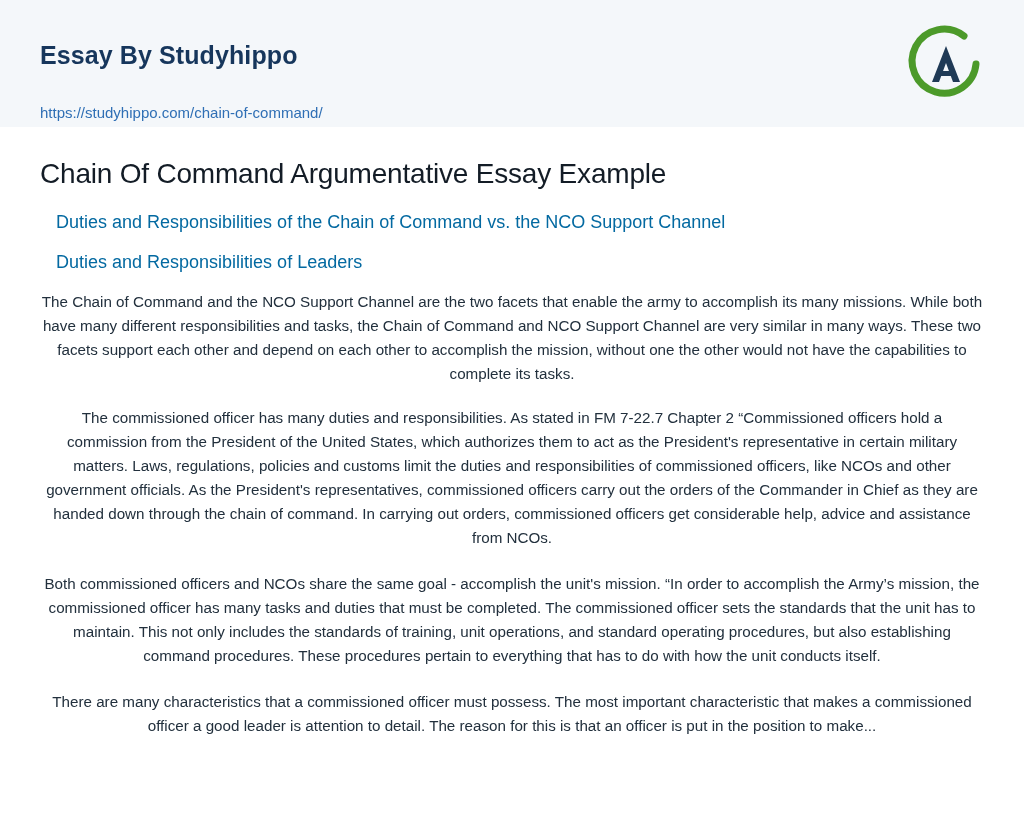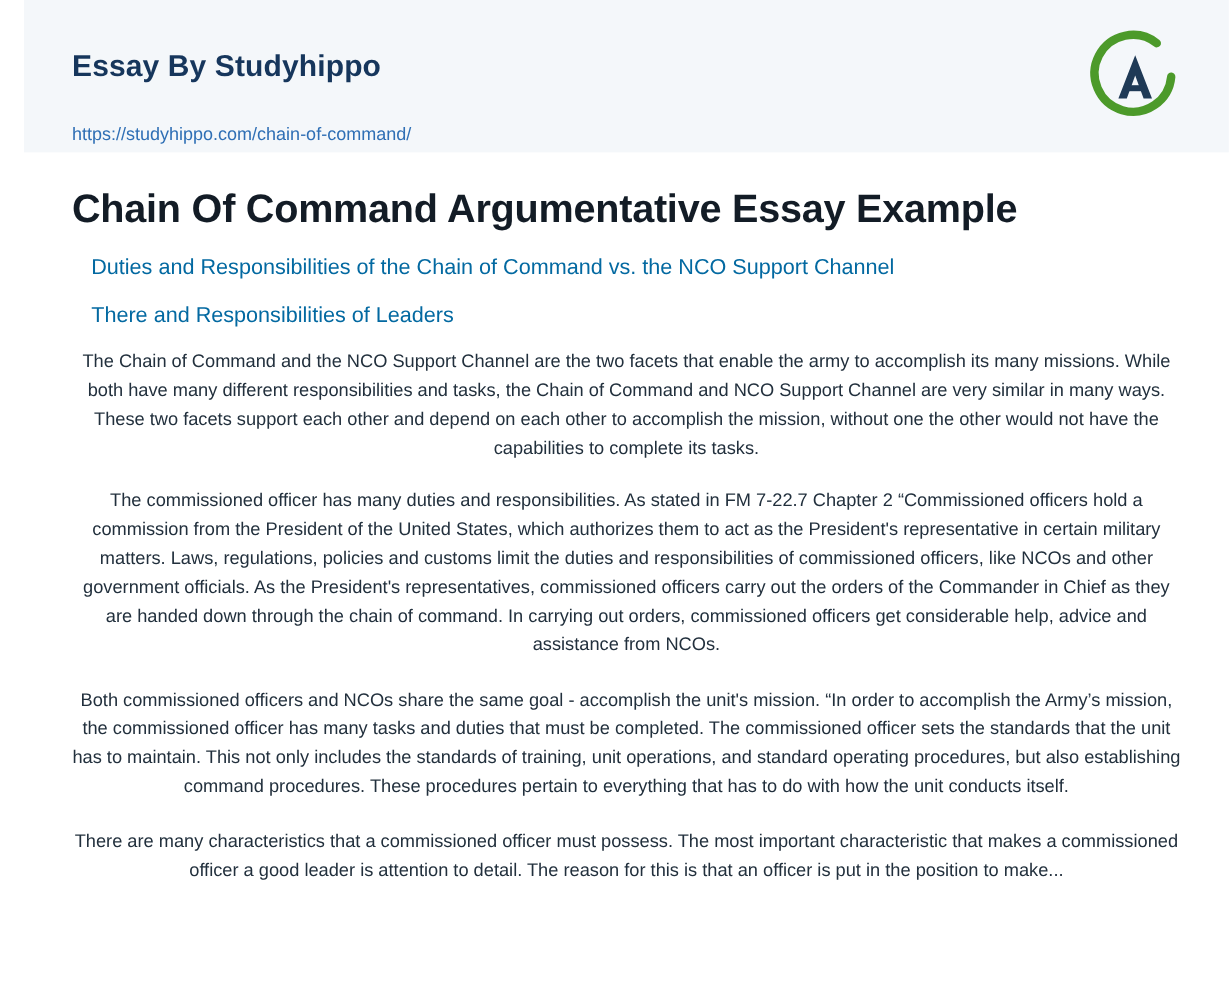--- a/index.html
+++ b/index.html
@@ -14,21 +14,20 @@
     font-family: "Liberation Sans", sans-serif;
     color: #1b2733;
     overflow: hidden;
   }
 
   .page {
     width: 1024px;
     height: 837px;
     position: relative;
     background: #ffffff;
-    padding-left: 20px;
   }
 
   
   .header {
     height: 127px;
     background: #f4f7fa;
     position: relative;
     padding: 0 40px;
   }
   .brand-title {
@@ -56,23 +55,23 @@
     top: 22px;
     width: 84px;
     height: 84px;
   }
 
   
   .doc {
     padding: 28px 40px 0 40px;
   }
   .doc-title {
-    font-size: 33px;
+    font-size: 28px;
     line-height: 37px;
-    font-weight: bold;
+    font-weight: normal;
     color: #131c26;
     margin: 0 0 18px 0;
     letter-spacing: -0.2px;
   }
   .line {
     font-size: 18px;
     line-height: 24px;
     color: #0369a1;
     margin: 16px;
   }
@@ -101,21 +100,21 @@
         <path d="M42 24 L56 60 L49 60 L42 41 L35 60 L28 60 Z" fill="#1f3a56"></path>
         <rect x="34" y="49" width="16" height="5" fill="#1f3a56"></rect>
       </svg>
     </span>
   </div>
 
   <div class="doc">
     <h2 class="doc-title">Chain Of Command Argumentative Essay Example</h2>
 
     <p class="line">Duties and Responsibilities of the Chain of Command vs. the NCO Support Channel</p>
-    <p class="line">There and Responsibilities of Leaders</p>
+    <p class="line">Duties and Responsibilities of Leaders</p>
     <p class="para first-block">The Chain of Command and the NCO Support Channel are the two facets that enable the army to accomplish its many missions. While both have many different responsibilities and tasks, the Chain of Command and NCO Support Channel are very similar in many ways. These two facets support each other and depend on each other to accomplish the mission, without one the other would not have the capabilities to complete its tasks.</p>
 
     <p class="para">The commissioned officer has many duties and responsibilities. As stated in FM 7-22.7 Chapter 2 “Commissioned officers hold a commission from the President of the United States, which authorizes them to act as the President's representative in certain military matters. Laws, regulations, policies and customs limit the duties and responsibilities of commissioned officers, like NCOs and other government officials. As the President's representatives, commissioned officers carry out the orders of the Commander in Chief as they are handed down through the chain of command. In carrying out orders, commissioned officers get considerable help, advice and assistance from NCOs.</p>
     <p class="para">Both commissioned officers and NCOs share the same goal - accomplish the unit's mission. “In order to accomplish the Army’s mission, the commissioned officer has many tasks and duties that must be completed. The commissioned officer sets the standards that the unit has to maintain. This not only includes the standards of training, unit operations, and standard operating procedures, but also establishing command procedures. These procedures pertain to everything that has to do with how the unit conducts itself.</p>
     <p class="para tight">There are many characteristics that a commissioned officer must possess. The most important characteristic that makes a commissioned officer a good leader is attention to detail. The reason for this is that an officer is put in the position to make...</p>
   </div>
 
 </div>
 
 </body></html>

